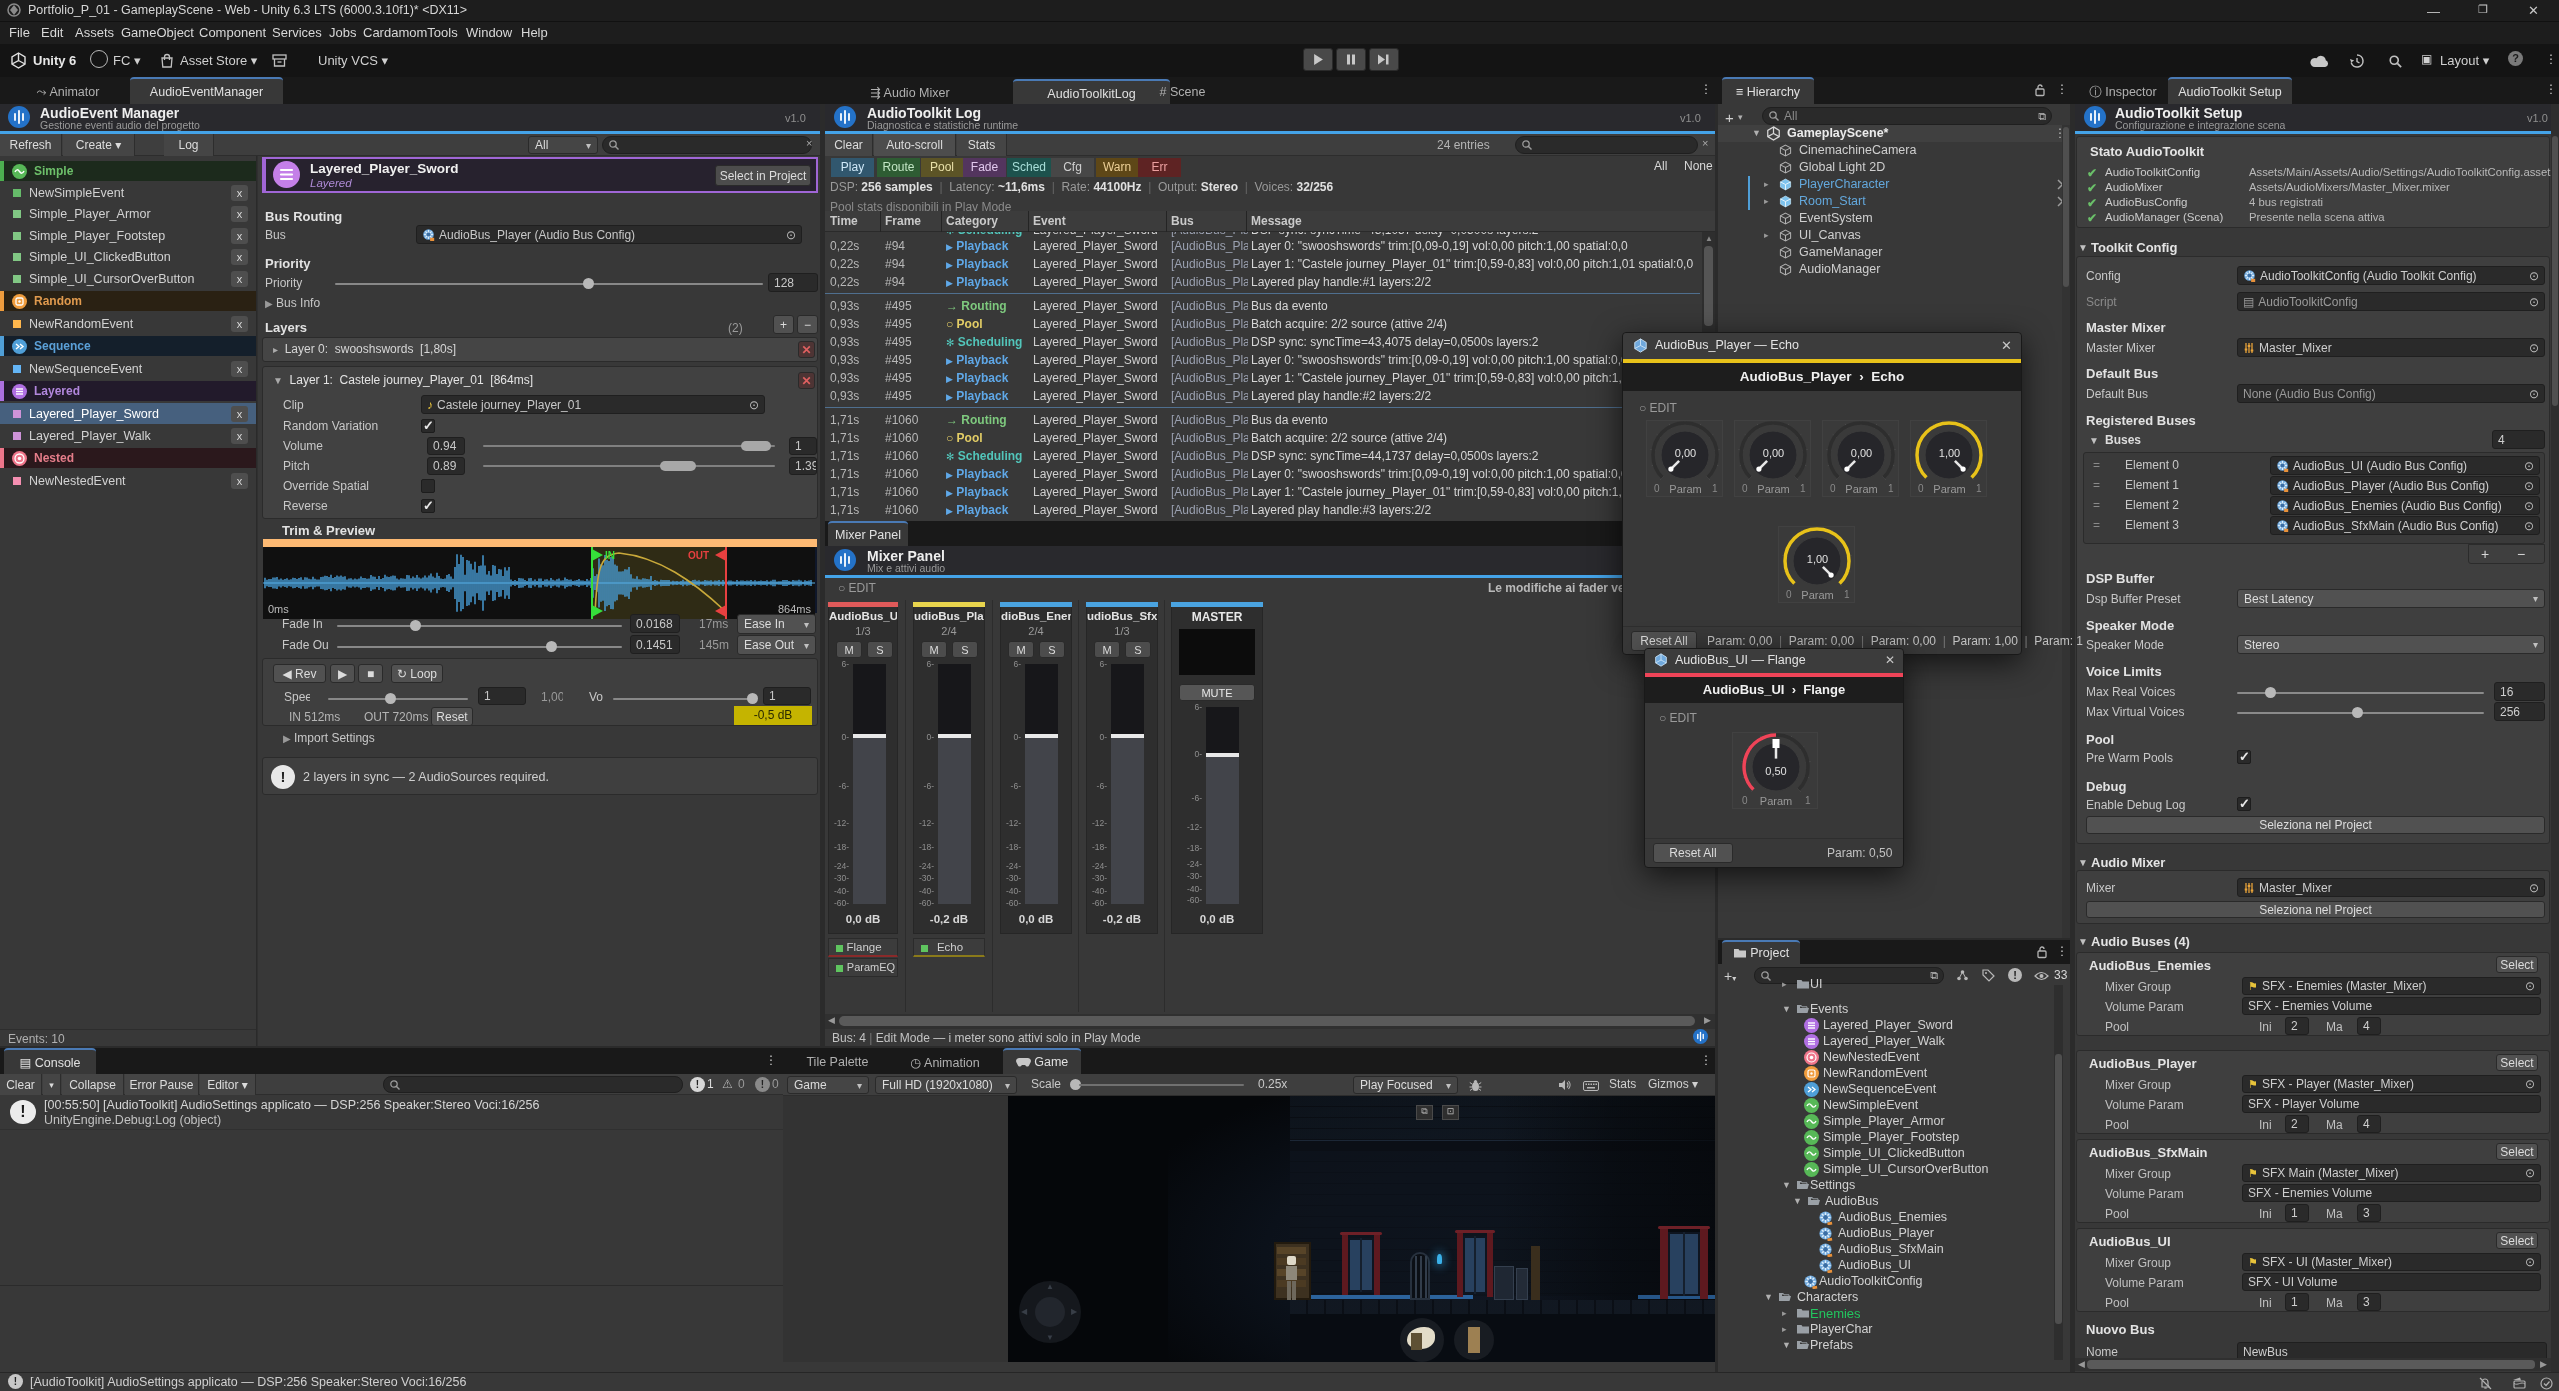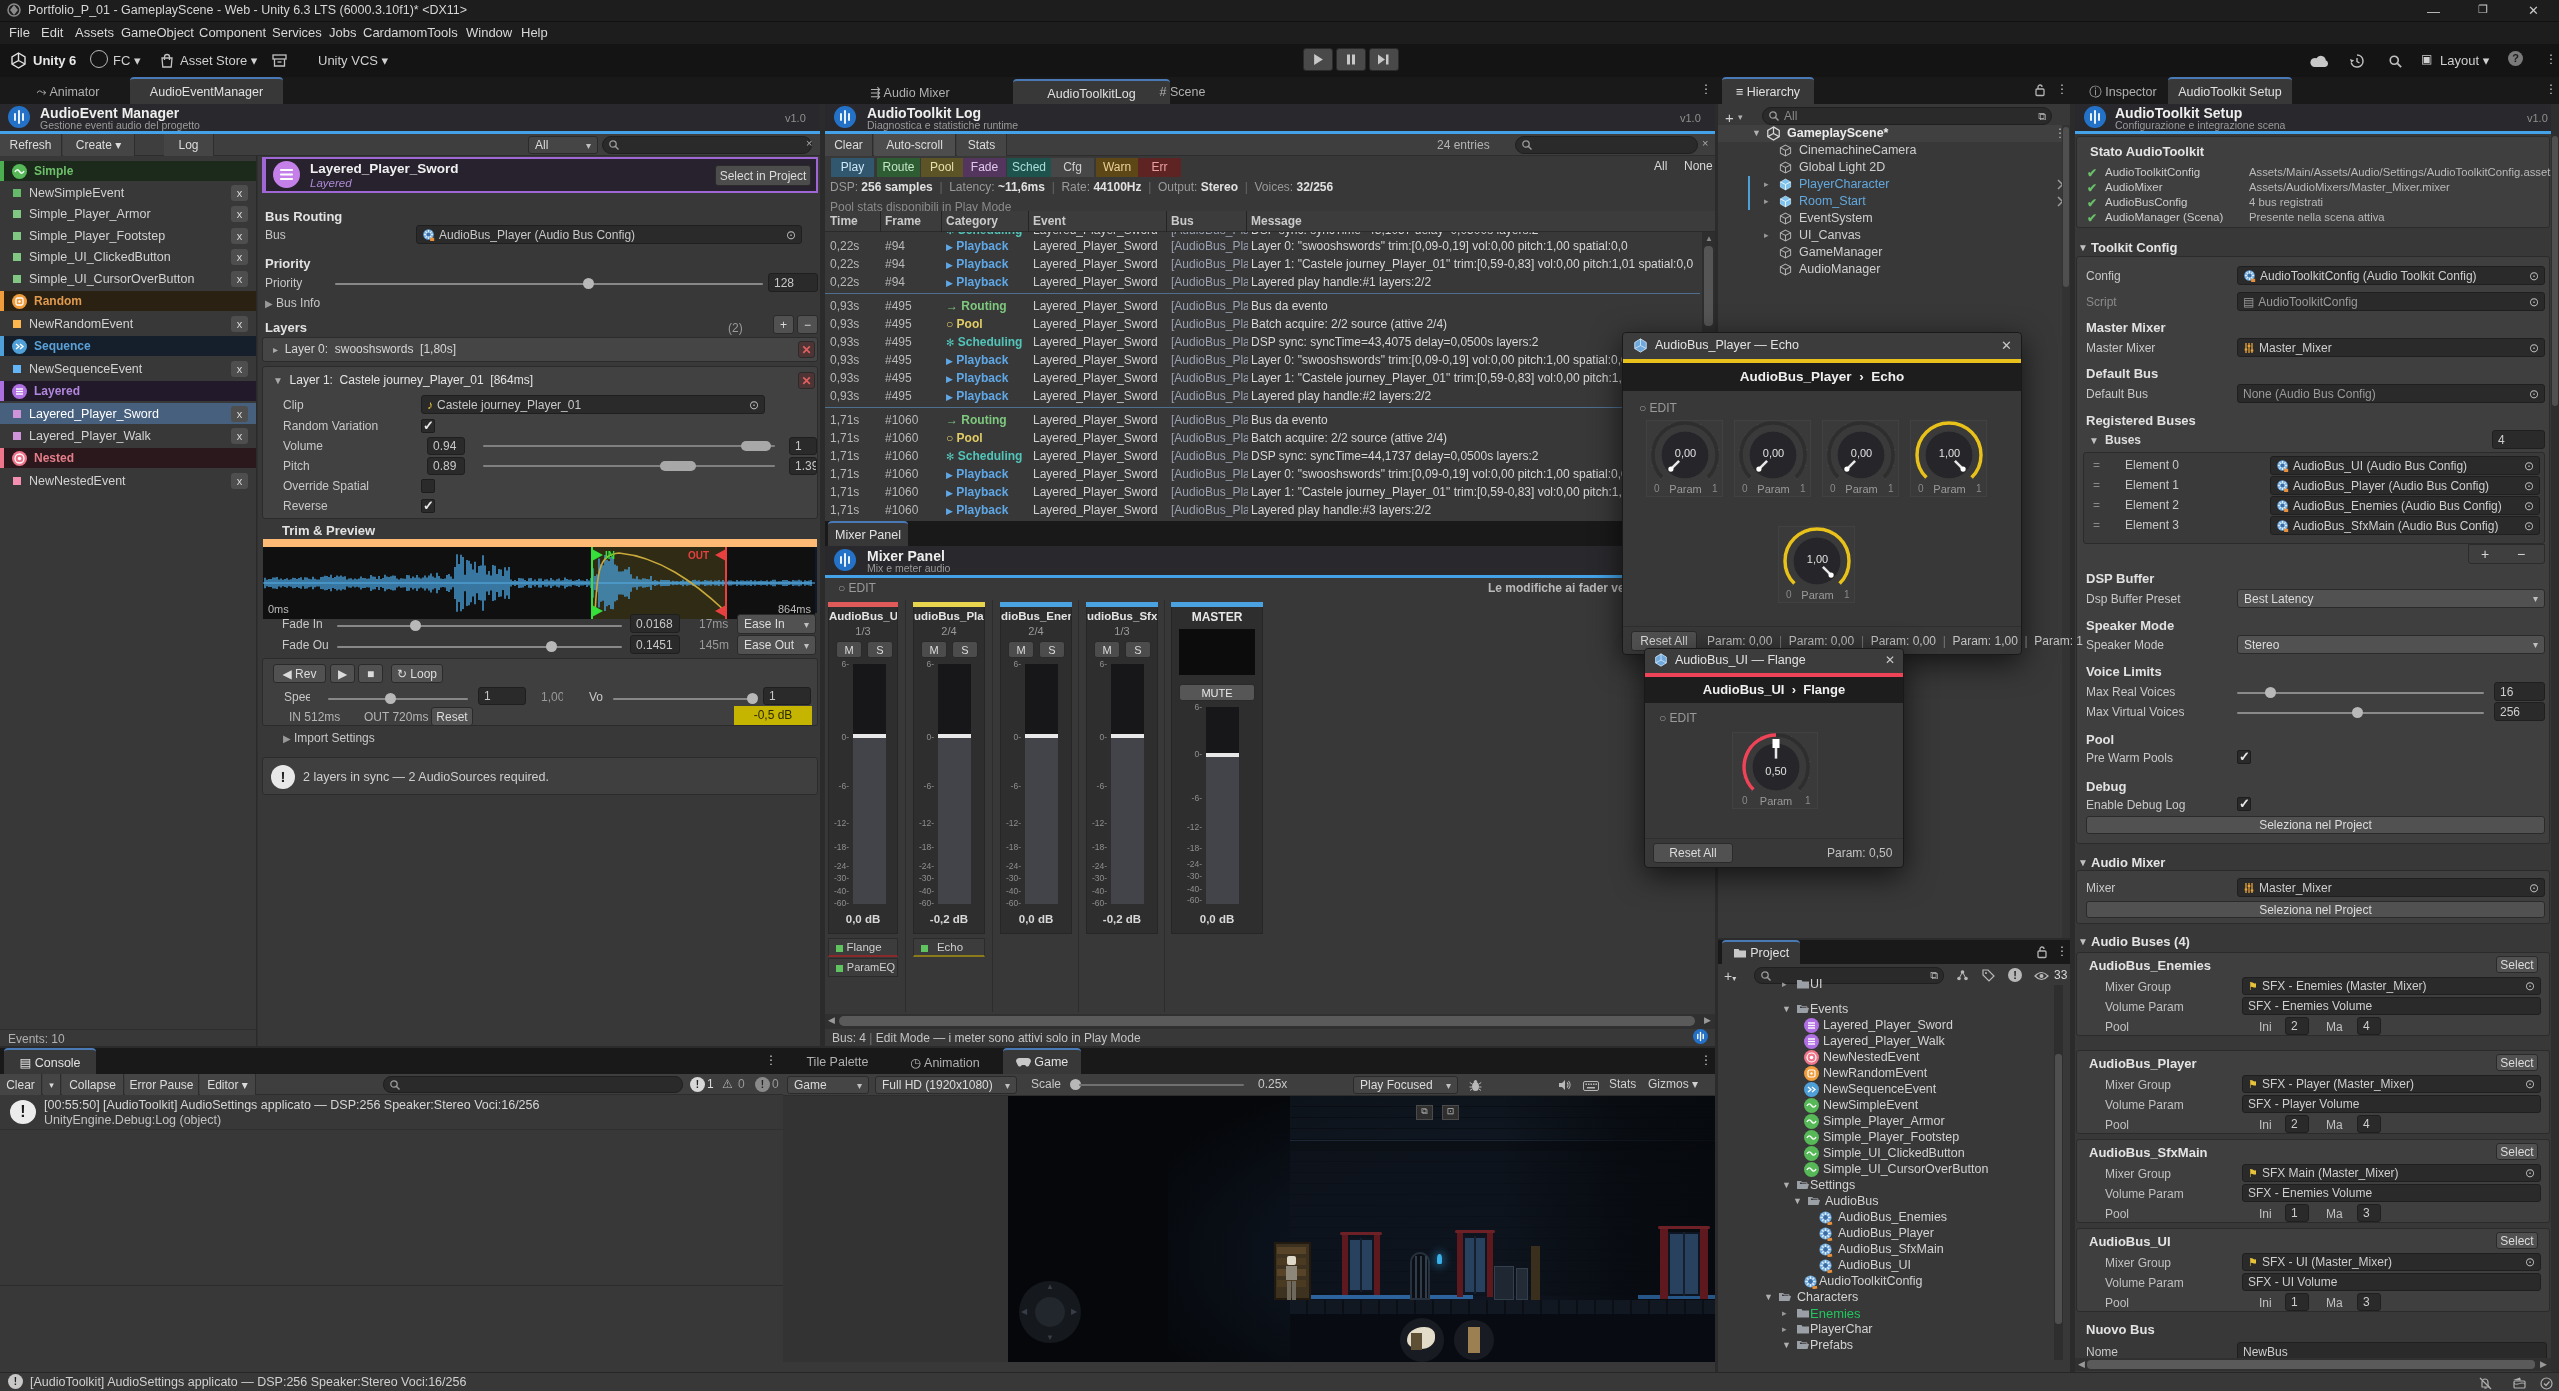--- a/index.html
+++ b/index.html
@@ -514,21 +514,21 @@
 <div class="tab-act" style="left:828px;top:521px;width:80px;height:25px;">Mixer Panel</div>
 <div class="phead" style="left:825px;top:546px;width:890px;height:29px;">
 <span class="abs" style="left:9px;top:3px;width:22px;height:22px;border-radius:50%;background:#2472c8;"><svg width="22" height="22" viewBox="0 0 22 22">
           <g stroke="#fff" stroke-width="1.8" stroke-linecap="round">
             <line x1="7" y1="8" x2="7" y2="14"></line>
             <line x1="11" y1="5" x2="11" y2="17"></line>
             <line x1="15" y1="8" x2="15" y2="14"></line>
           </g>
         </svg></span>
 <span class="abs" style="left:42px;top:2px;font-weight:bold;font-size:14px;color:#eee;">Mixer Panel</span>
-<span class="abs" style="left:42px;top:16px;font-size:10.5px;color:#9a9a9a;">Mix e meter audio</span>
+<span class="abs" style="left:42px;top:16px;font-size:10.5px;color:#9a9a9a;">Mix e attivi audio</span>
     </div>
 <div class="blueline" style="left:825px;top:575px;width:890px;"></div>
 <div class="abs" style="left:825px;top:578px;width:890px;height:20px;background:#383838;">
       <span class="abs" style="left:13px;top:3px;color:#9a9a9a;">○ EDIT</span>
       <span class="abs" style="left:663px;top:3px;color:#b9b9b9;font-weight:bold;">Le modifiche ai fader vengono</span>
     </div>
 <div class="abs" style="left:828px;top:602px;width:70px;height:332px;background:#2e2e2e;border:1px solid #262626;">
 <div class="abs" style="left:-1px;top:-1px;width:70px;height:5px;background:#e05a5a;"></div>
 <div class="abs" style="left:0;top:7px;width:68px;text-align:center;font-weight:bold;color:#e4e4e4;font-size:11.5px;white-space:nowrap;overflow:hidden;">AudioBus_UI</div>
 <div class="abs" style="left:0;top:22px;width:68px;text-align:center;color:#9a9a9a;font-size:11px;">1/3</div>

